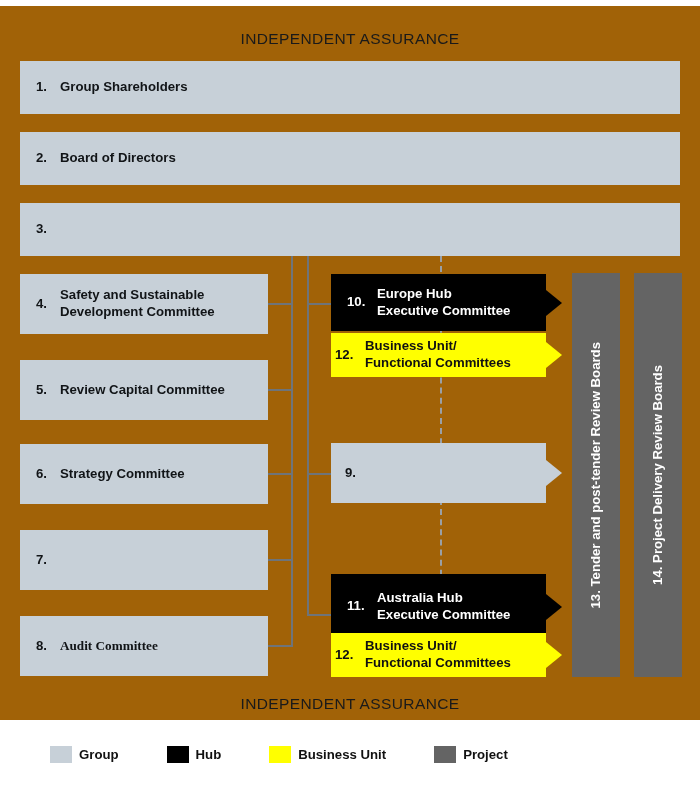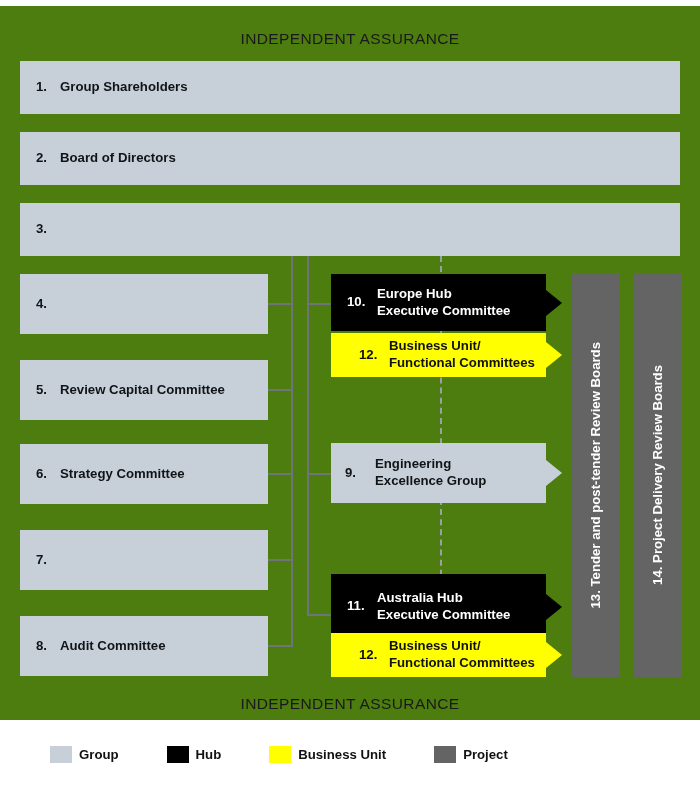--- a/index.html
+++ b/index.html
@@ -13,21 +13,21 @@
     font-family: "Liberation Sans", sans-serif;
     position: relative;
     overflow: hidden;
   }
 
   
   #panel {
     position: absolute;
     left: 0; top: 6px;
     width: 700px; height: 714px;
-    background: #4d7c0f;
+    background: #a16207;
   }
 
   
   .assurance-label {
     position: absolute;
     left: 0;
     width: 700px;
     text-align: center;
     font-size: 15.5px;
     letter-spacing: 0.4px;
@@ -63,21 +63,21 @@
   .hub-box {
     background: #000000;
     color: #ffffff;
     padding-left: 16px;
   }
   .hub-box .num { width: 30px; }
 
   .bu-box {
     background: #ffff00;
     color: #111111;
-    padding-left: 28px;
+    padding-left: 4px;
   }
   .bu-box .num { width: 30px; }
 
   
   .arrow {
     position: absolute;
     right: -16px;
     top: 50%;
     transform: translateY(-50%);
     width: 0; height: 0;
@@ -166,39 +166,41 @@
     <span class="num">2.</span>
     <span class="txt">Board of Directors</span>
   </div>
 
   <div class="box group-box" style="left:20px; top:197px; width:660px; height:53px;">
     <span class="num">3.</span>
   </div>
 
   <div class="box group-box" style="left:20px; top:268px; width:248px; height:60px;">
     <span class="num">4.</span>
+    <span class="txt" style="white-space:pre-line;">Safety and Sustainable
+Development Committee</span>
   </div>
 
   <div class="box group-box" style="left:20px; top:354px; width:248px; height:60px;">
     <span class="num">5.</span>
     <span class="txt" style="white-space:pre-line;">Review Capital Committee</span>
   </div>
 
   <div class="box group-box" style="left:20px; top:438px; width:248px; height:60px;">
     <span class="num">6.</span>
     <span class="txt" style="white-space:pre-line;">Strategy Committee</span>
   </div>
 
   <div class="box group-box" style="left:20px; top:524px; width:248px; height:60px;">
     <span class="num">7.</span>
   </div>
 
   <div class="box group-box" style="left:20px; top:610px; width:248px; height:60px;">
     <span class="num">8.</span>
-    <span class="txt" style="white-space:pre-line;">Audit Committee</span>
+    <span class="txt" style="white-space:pre-line;font-family:Liberation Serif, serif;">Audit Committee</span>
   </div>
 
   <div class="vline" style="left:291px; top:250px; height:390px;"></div>
 
   <div class="vline" style="left:307px; top:250px; height:360px;"></div>
 
   <div class="hline" style="left:268px; top:297px; width:25px;"></div>
   <div class="hline" style="left:268px; top:383px; width:25px;"></div>
   <div class="hline" style="left:268px; top:467px; width:25px;"></div>
   <div class="hline" style="left:268px; top:553px; width:25px;"></div>
@@ -219,22 +221,20 @@
 
   <div class="box bu-box" style="left:331px; top:327px; width:215px; height:44px;">
     <span class="num">12.</span>
     <span class="txt" style="white-space:pre-line;">Business Unit/
 Functional Committees</span>
     <span class="arrow yellow"></span>
   </div>
 
   <div class="box group-box" style="left:331px; top:437px; width:215px; height:60px; padding-left:14px;">
     <span class="num" style="width:30px;">9.</span>
-    <span class="txt" style="white-space:pre-line;">Engineering
-Excellence Group</span>
     <span class="arrow grey"></span>
   </div>
 
   <div class="box hub-box" style="left:331px; top:568px; width:215px; height:65px;">
     <span class="num">11.</span>
     <span class="txt" style="white-space:pre-line;">Australia Hub
 Executive Committee</span>
     <span class="arrow black"></span>
   </div>
 

